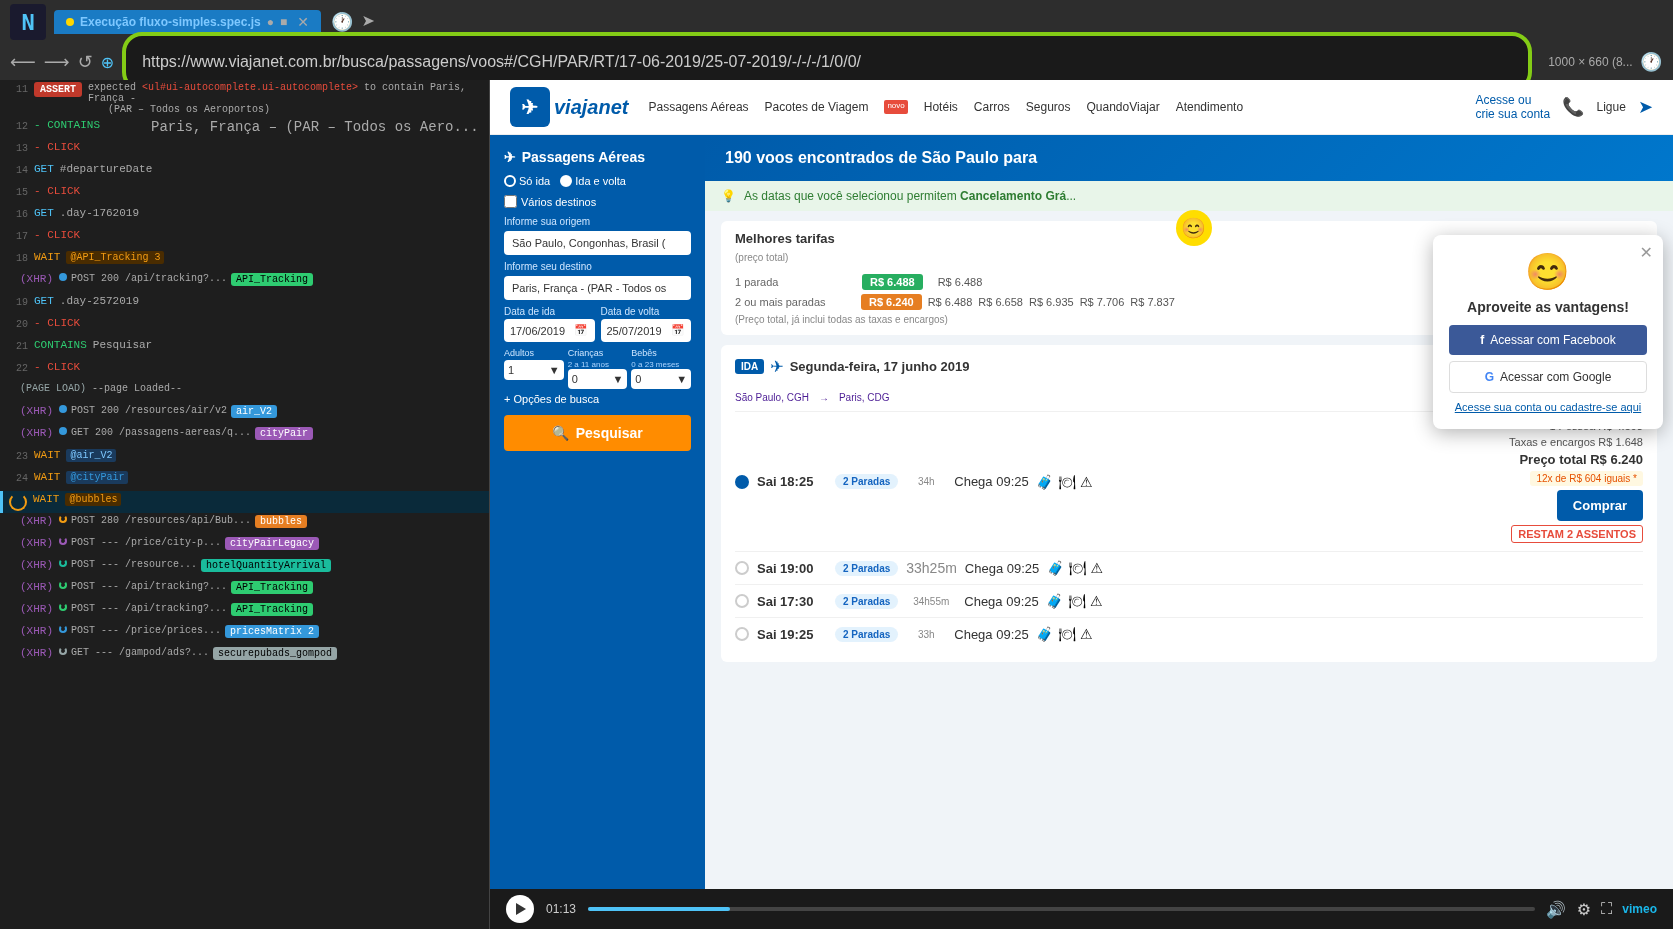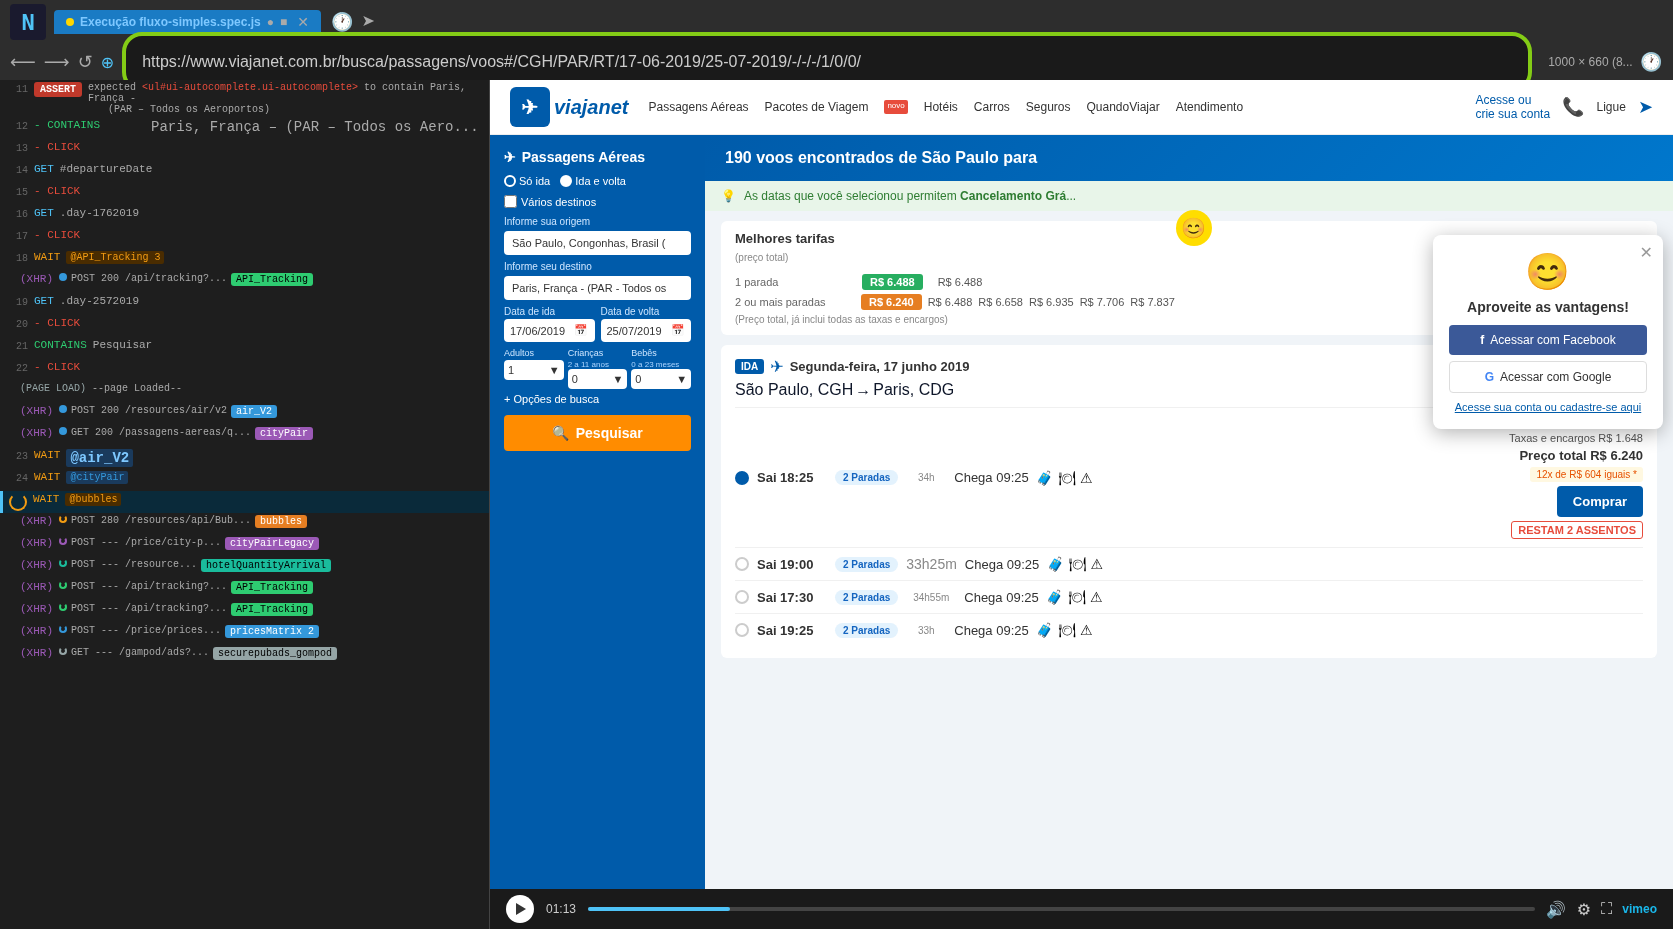--- a/index.html
+++ b/index.html
@@ -85,21 +85,21 @@
     
     .results-area { flex: 1; background: #f0f4f8; overflow-y: auto; padding: 0; }
     .results-header { background: linear-gradient(135deg, #005baa, #0077cc); padding: 14px 20px; }
     .results-title { color: #fff; font-size: 16px; font-weight: bold; }
     .cancellation-bar { background: #e8f5e9; padding: 8px 16px; display: flex; align-items: center; gap: 8px; font-size: 12px; color: #2e7d32; }
     .best-fares { background: #fff; margin: 10px 16px; border-radius: 6px; padding: 10px 14px; }
     .best-fares-title { font-size: 13px; font-weight: bold; color: #333; margin-bottom: 6px; }
 
     
     .flight-card { background: #fff; margin: 6px 16px; border-radius: 6px; padding: 12px 14px; }
-    .flight-route { font-size: 16px; color: #0f172a; display: flex; align-items: center; gap: 2px; }
+    .flight-route { font-size: 10px; color: #4c1d95; display: flex; align-items: center; gap: 10px; }
     .price-big { font-size: 24px; font-weight: bold; color: #27ae60; text-align: right; }
     .price-per { font-size: 10px; color: #888; text-align: right; }
     .flight-options { margin-top: 8px; }
     .flight-option-row { display: flex; align-items: center; padding: 8px 0; border-top: 1px solid #f0f0f0; gap: 10px; }
     .flight-radio { width: 14px; height: 14px; border-radius: 50%; border: 2px solid #ccc; flex-shrink: 0; }
     .flight-radio.selected { border-color: #005baa; background: #005baa; }
     .flight-time { font-size: 13px; font-weight: bold; color: #333; width: 70px; }
     .flight-stops { background: #e3f2fd; color: #1565c0; padding: 2px 8px; border-radius: 10px; font-size: 10px; font-weight: bold; }
     .flight-arrives { font-size: 13px; color: #333; }
     .flight-icons { display: flex; gap: 4px; font-size: 14px; }
@@ -264,21 +264,21 @@
     <div class="test-row row-indent">
       <span style="color:#9b59b6;margin-right:6px;font-size:11px;">(XHR)</span>
       <span class="dot-blue"></span>
       <span style="color:#aaa;font-size:10px;">GET 200 /passagens-aereas/q...</span>
       <span class="tag tag-city-pair">cityPair</span>
     </div>
 
     <div class="test-row">
       <span class="line-num">23</span>
       <span style="color:#f39c12;margin-right:6px;font-size:11px;">WAIT</span>
-      <span class="highlight-blue" style="font-size:14px;font-weight:bold;">@air_V2</span>
+      <span class="highlight-blue" style="font-size:10px;">@air_V2</span>
     </div>
 
     <div class="test-row">
       <span class="line-num">24</span>
       <span style="color:#f39c12;margin-right:6px;font-size:11px;">WAIT</span>
       <span style="background:#1a3a5c;color:#3498db;padding:1px 4px;border-radius:2px;font-size:10px;">@cityPair</span>
     </div>
 
     <div class="test-row current-row">
       <div style="width:18px;height:18px;border-radius:50%;border:2px solid #f39c12;border-top-color:transparent;margin-right:6px;flex-shrink:0;"></div>
@@ -482,21 +482,21 @@
             <span style="color:#555;font-size:11px;">R$ 6.935</span>
             <span style="color:#555;font-size:11px;">R$ 7.706</span>
             <span style="color:#555;font-size:11px;">R$ 7.837</span>
           </div>
           <div style="font-size:10px;color:#888;margin-top:4px;">(Preço total, já inclui todas as taxas e encargos)</div>
         </div>
 
         <div class="flight-card">
           <div class="flight-card-top">
             <div class="flight-left">
-              <div style="display:flex;align-items:center;gap:6px;margin-bottom:5px;">
+              <div style="display:flex;align-items:center;gap:6px;margin-bottom:16px;">
                 <span style="background:#005baa;color:#fff;padding:2px 6px;border-radius:3px;font-size:10px;font-weight:bold;">IDA</span>
                 <span style="font-size:16px;color:#005baa;">✈</span>
                 <span style="font-size:13px;font-weight:bold;color:#333;">Segunda-feira, 17 junho 2019</span>
               </div>
               <div class="flight-route">
                 <span>São Paulo, CGH</span>
                 <span>→</span>
                 <span>Paris, CDG</span>
               </div>
             </div>

